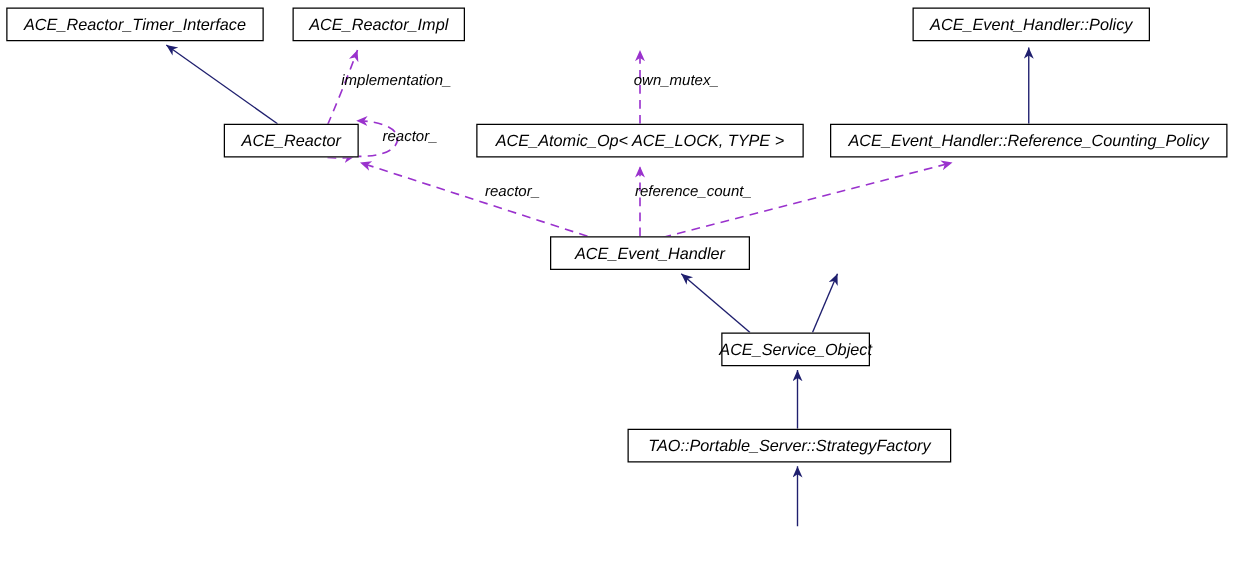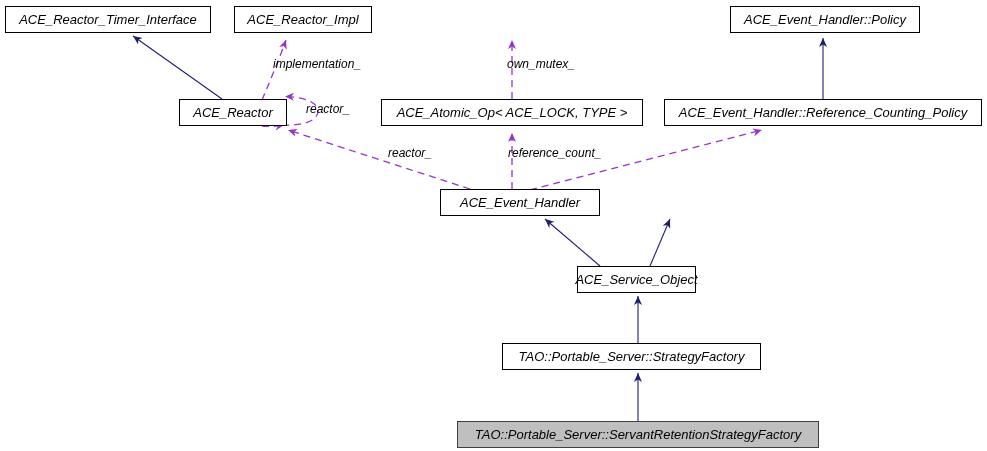--- a/index.html
+++ b/index.html
@@ -109,21 +109,20 @@
 
   <div class="node" style="left:664px; top:99px; width:318px; height:27px;">ACE_Event_Handler::Reference_Counting_Policy</div>
 
   <div class="node" style="left:440px; top:189px; width:160px; height:27px;">ACE_Event_Handler</div>
 
 
   <div class="node" style="left:565px; top:266px; width:119px; height:27px;margin-left:12px;">ACE_Service_Object</div>
 
   <div class="node" style="left:502px; top:343px; width:259px; height:27px;">TAO::Portable_Server::StrategyFactory</div>
 
-  <div class="node highlight" style="left:457px; top:421px; width:362px; height:27px;">TAO::Portable_Server::ServantRetentionStrategyFactory</div>
 
   <div class="edge-label" style="left:273px; top:57px;text-align:right;">implementation_</div>
 
   <div class="edge-label" style="left:507px; top:57px;">own_mutex_</div>
 
   <div class="edge-label" style="left:306px; top:102px;">reactor_</div>
 
   <div class="edge-label" style="left:388px; top:146px;">reactor_</div>
 
   <div class="edge-label" style="left:508px; top:146px;">reference_count_</div>

